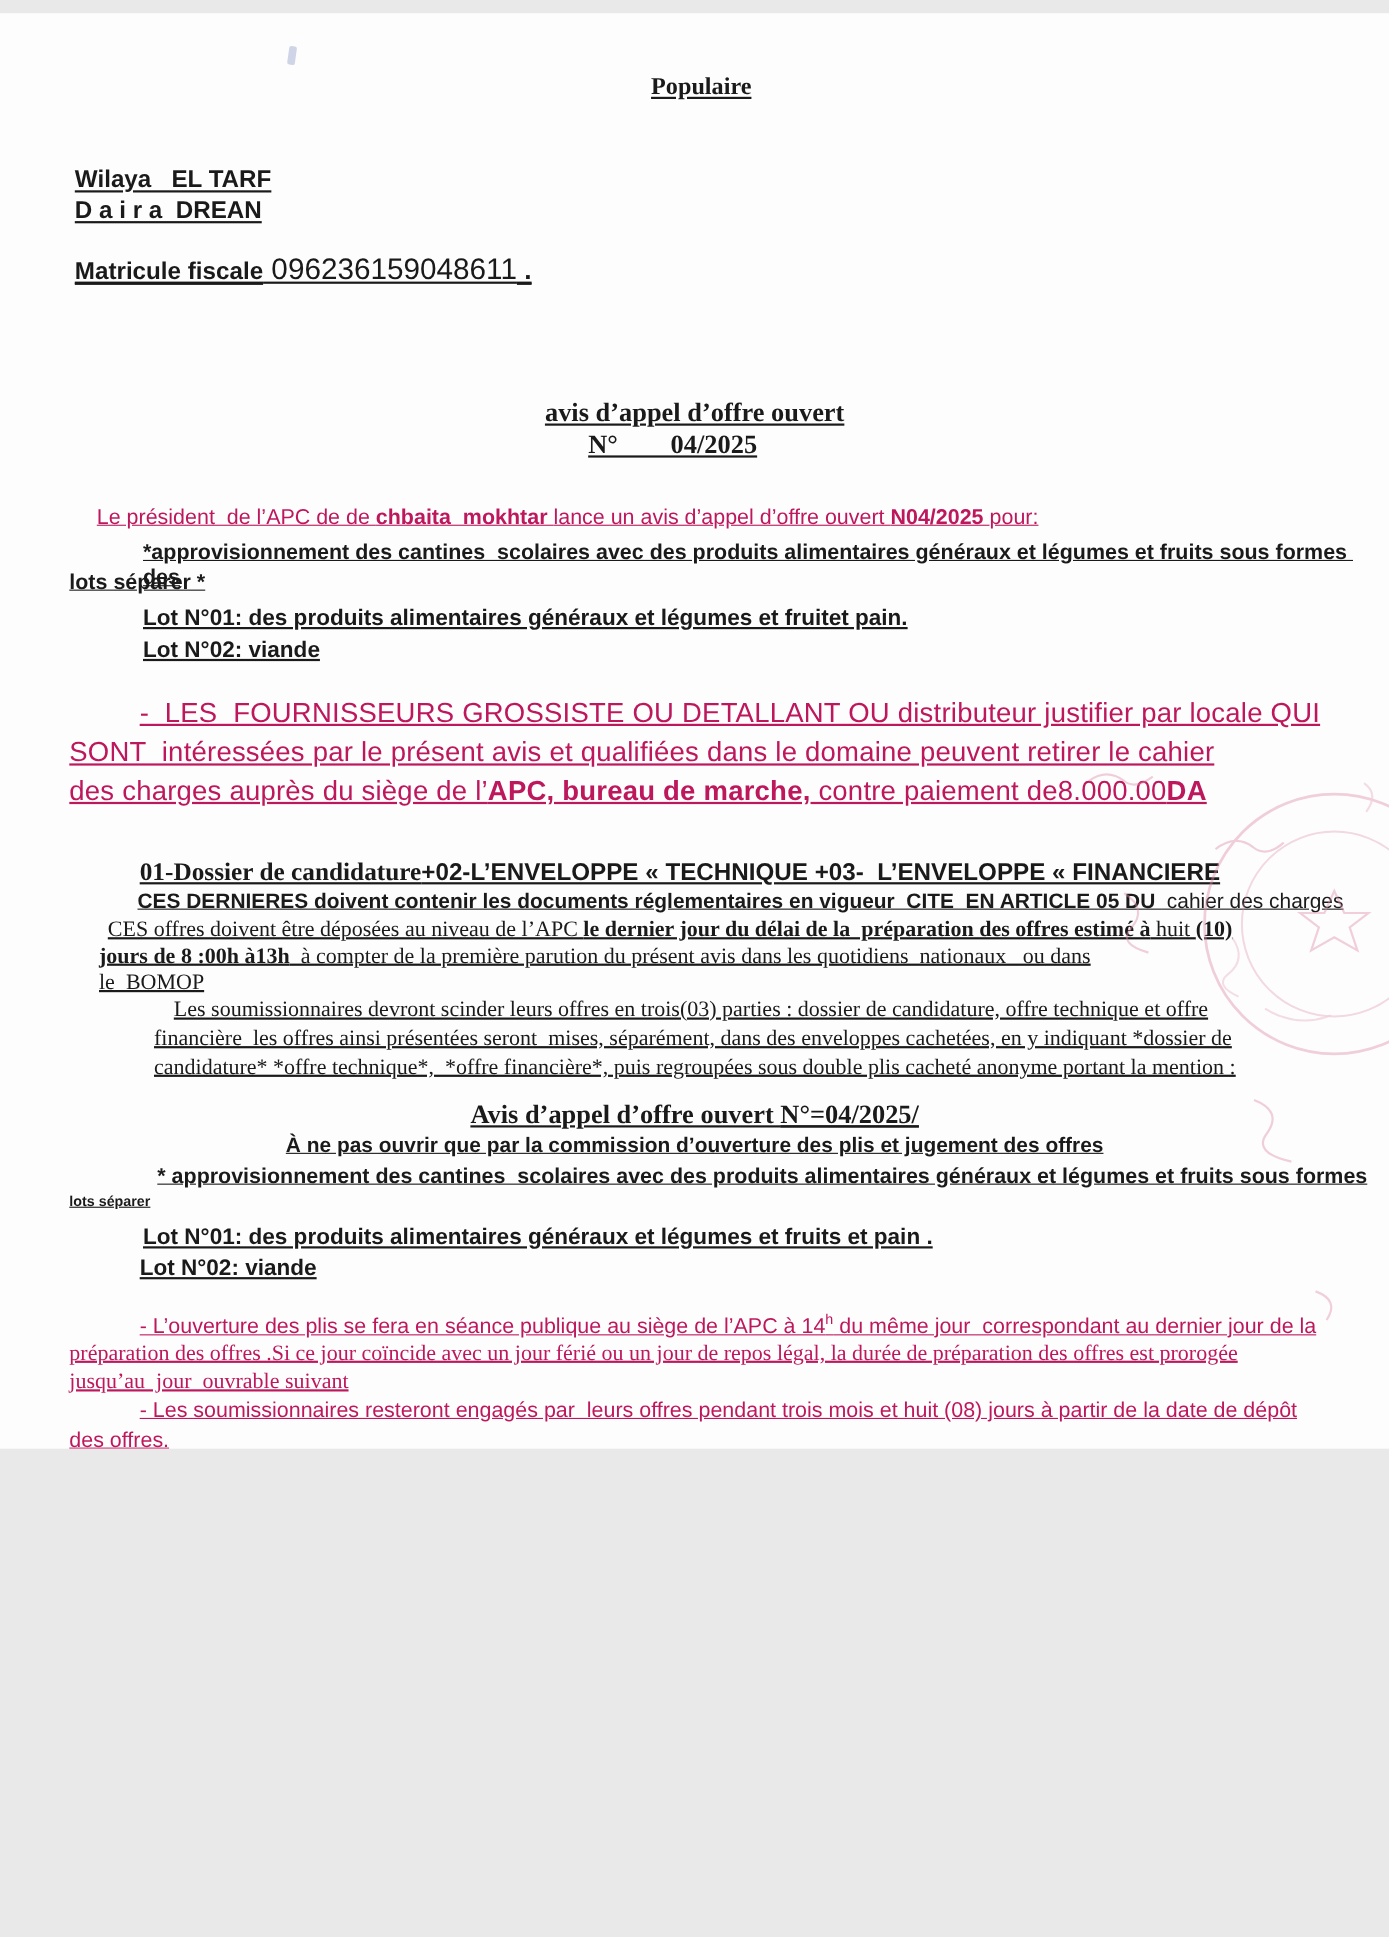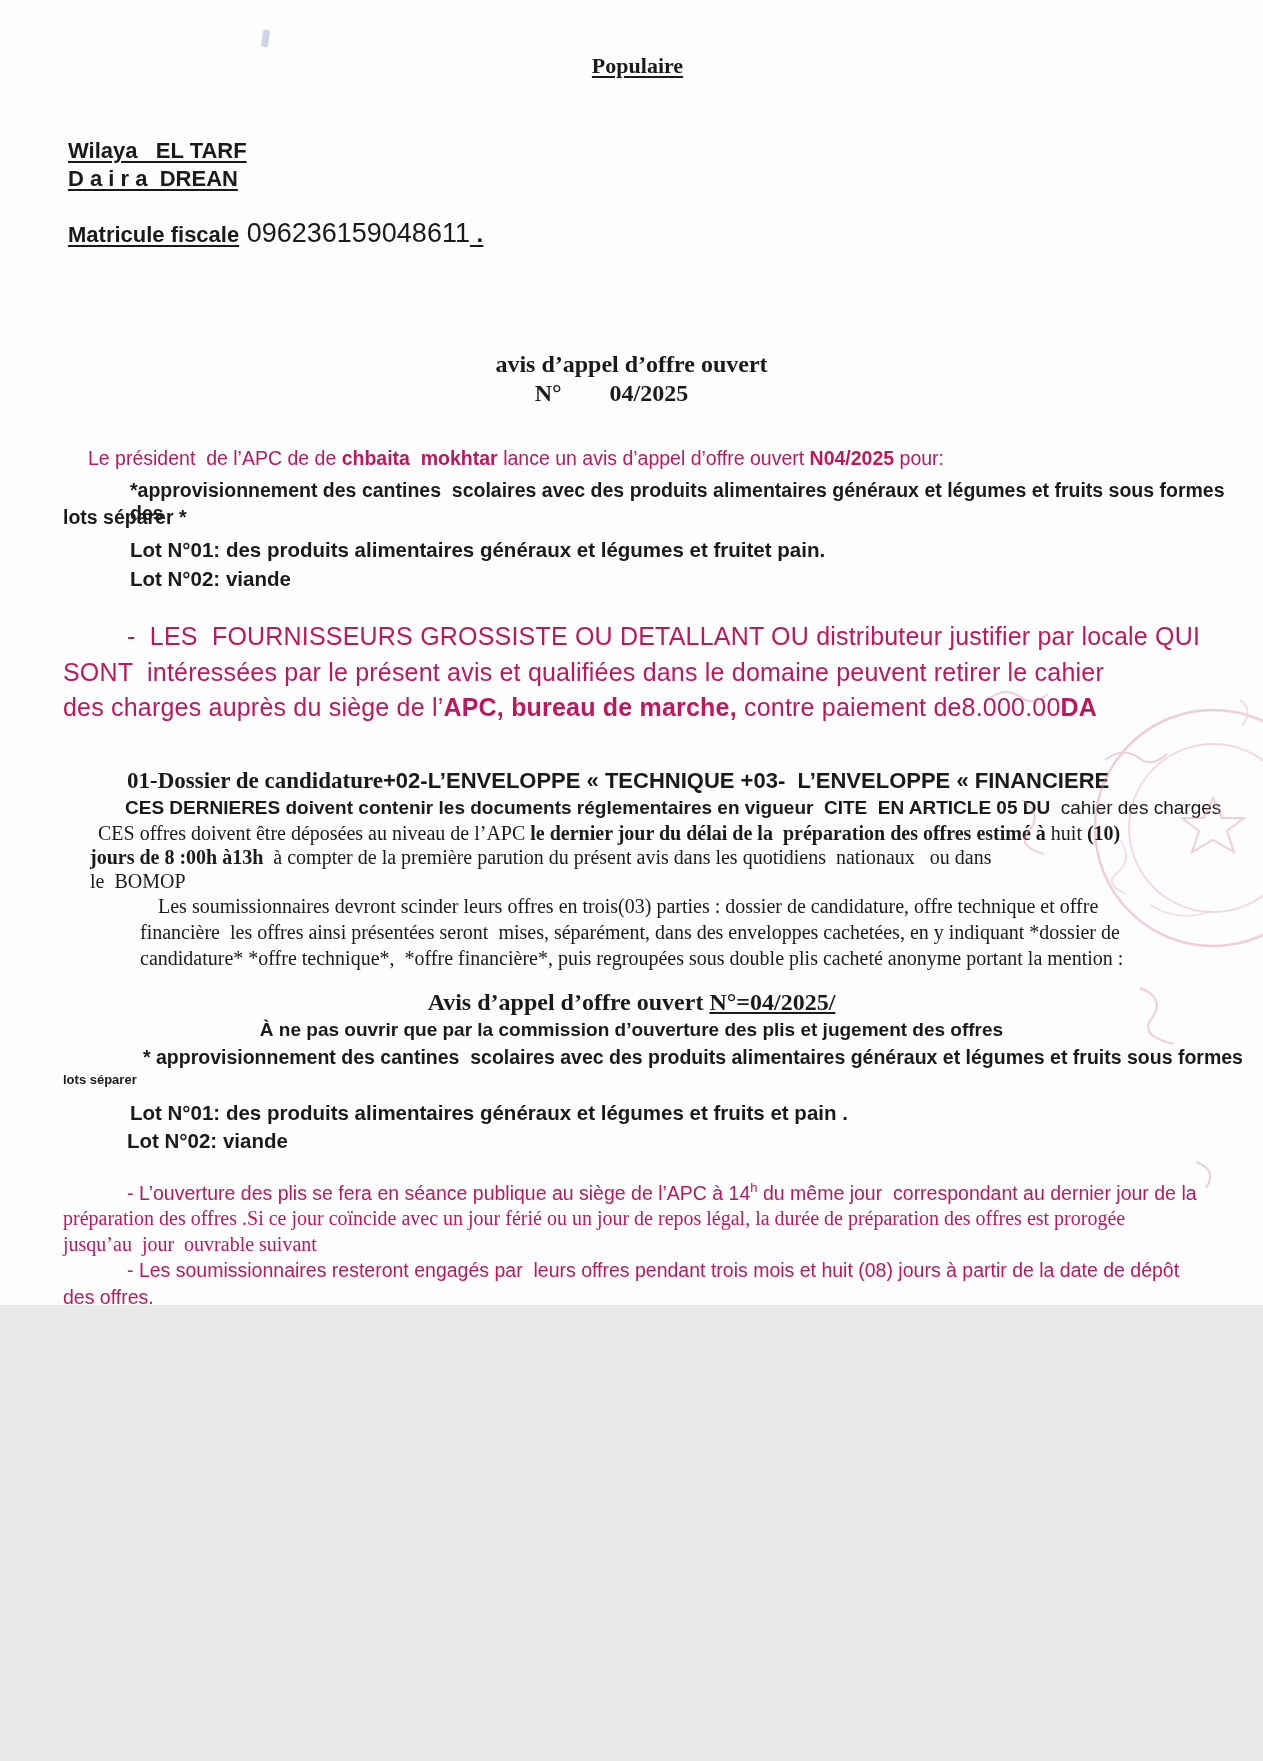--- a/index.html
+++ b/index.html
@@ -1,38 +1,38 @@
 <!DOCTYPE html>
 <html><head>
 <meta charset="utf-8">
 <style>
   html,body{margin:0;padding:0;background:#e9e9ea;}
   .page{
     position:relative;
     width:1263px;height:1305px;
-    margin:0 auto;
+    margin:12px auto;
     background:#fdfdfe;
     overflow:hidden;
     color:#1a1a1a;
     font-family:"Liberation Sans", sans-serif;
   }
   
   .scan-wash{
     position:absolute;left:0;top:1340px;width:1263px;height:421px;
     background:linear-gradient(180deg, rgba(234,234,238,0.0) 0%, rgba(232,232,237,0.45) 14%, rgba(233,233,238,0.5) 100%);
     border-radius:120px 40px 0 0;
     pointer-events:none;
   }
   .scan-wash2{
     position:absolute;left:0;top:1395px;width:900px;height:366px;
     background:rgba(230,230,236,0.35);
     border-radius:60px 180px 0 0;
     pointer-events:none;
   }
-  .abs{position:absolute;white-space:pre-wrap;line-height:1.18;}
+  .abs{position:absolute;white-space:pre-wrap;line-height:1.18;text-decoration:underline;}
   .sans{font-family:"Liberation Sans", sans-serif;}
   .serif{font-family:"Liberation Serif", serif;}
   .b{font-weight:bold;}
   .u{text-decoration:underline;text-decoration-thickness:2px;text-underline-offset:3px;}
   .u1{text-decoration:underline;text-decoration-thickness:1.5px;text-underline-offset:2px;}
   .center{left:0;right:0;text-align:center;}
   .ink2{color:#be185d;}
   .sup{vertical-align:super;font-size:13px;}
   .smudge{
     position:absolute;left:262px;top:30px;width:7px;height:17px;

